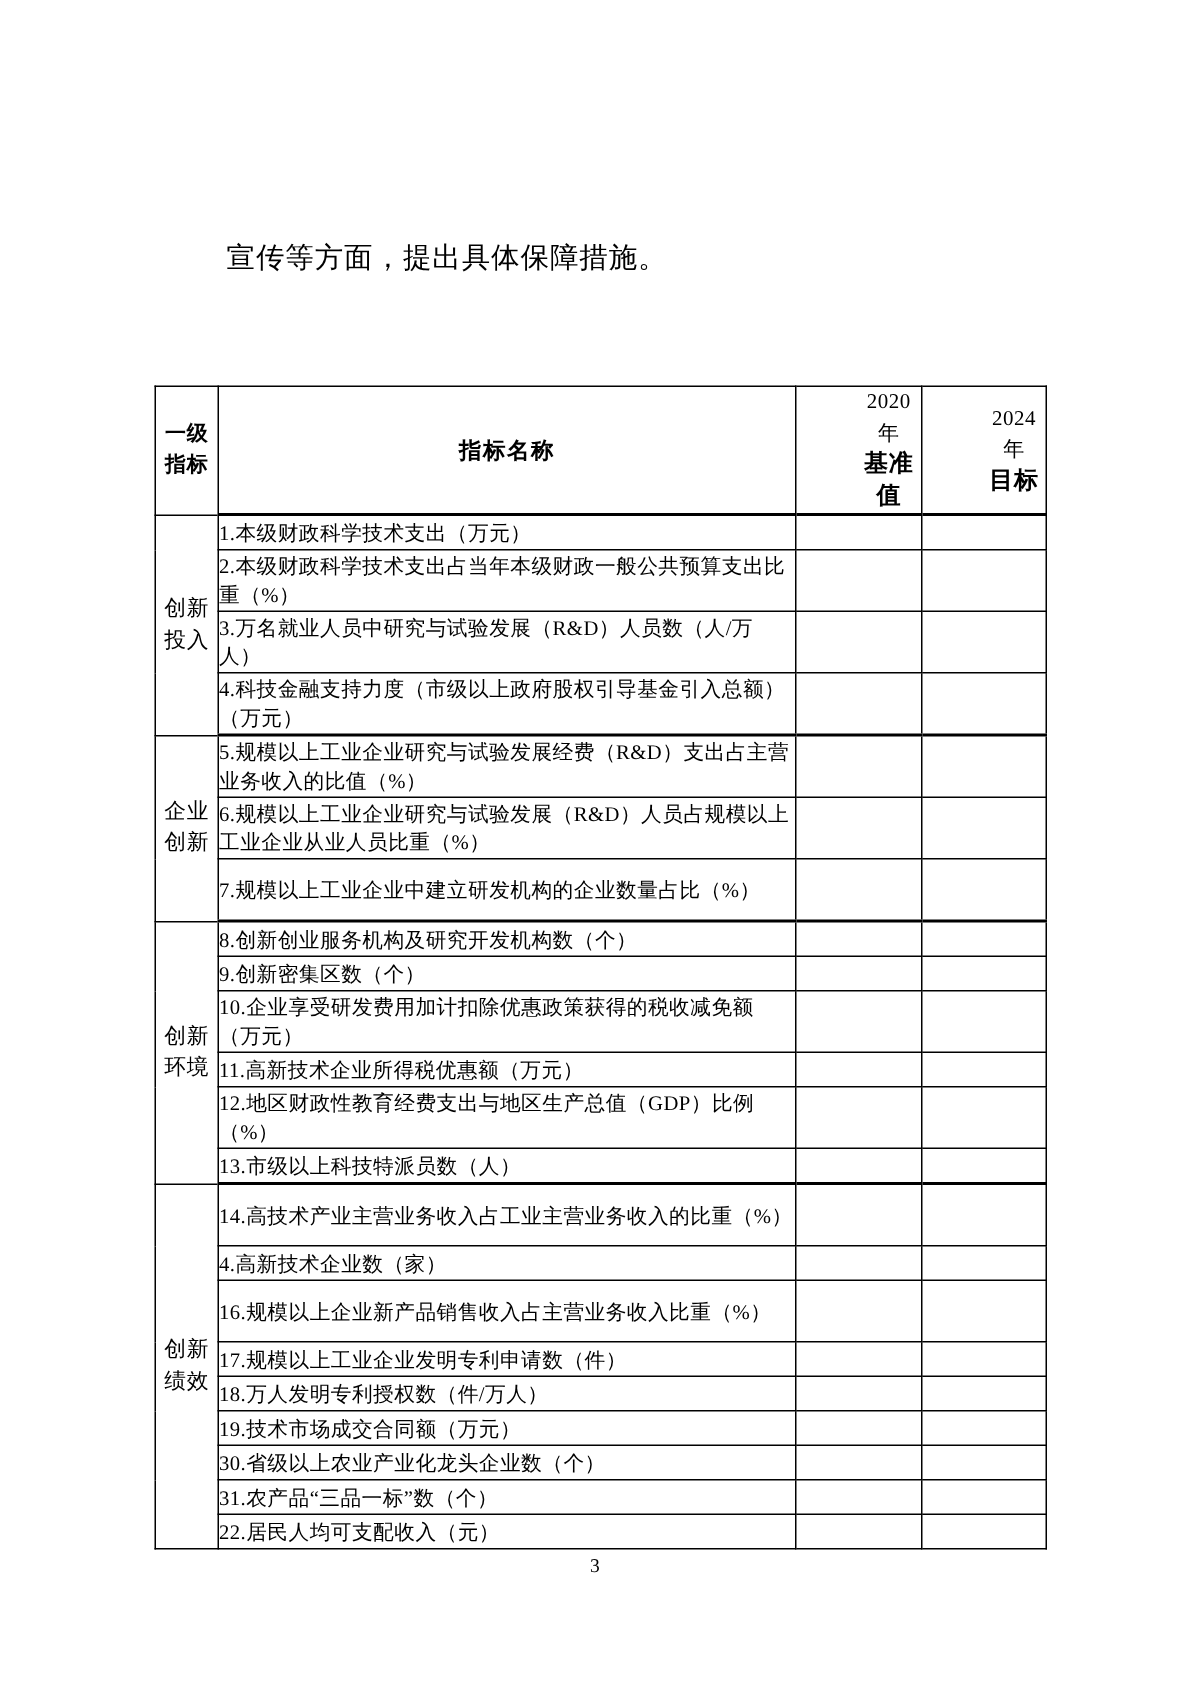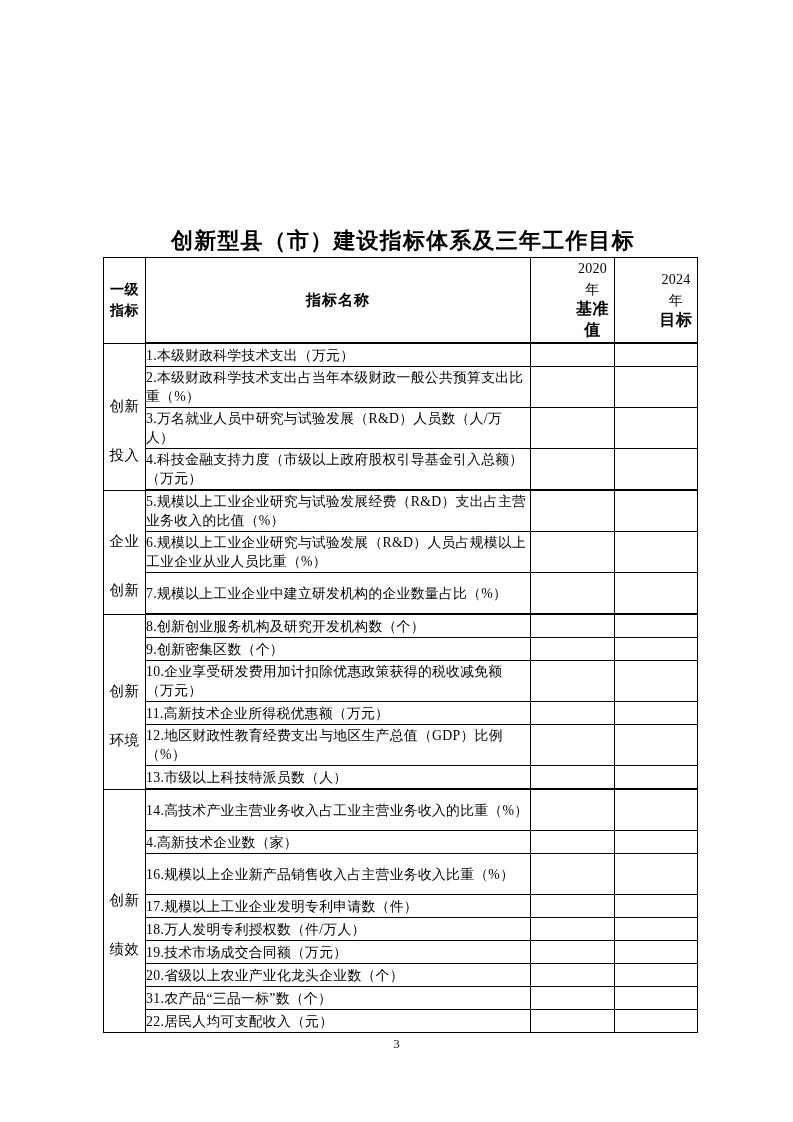--- a/index.html
+++ b/index.html
@@ -118,21 +118,21 @@
   
   td.cat-cell {
     text-align: center;
     font-family: "DejaVu Sans", "Liberation Sans", sans-serif;
     font-weight: bold;
     font-size: 14.5px;
     line-height: 21px;
     letter-spacing: 0.5px;
     border-top-width: 2px;
   }
-  td.cat-cell span { display: block; margin-top: 28px; }
+  td.cat-cell span { display: block; }
 
   
   td.name-cell {
     padding: 3px 2px 3px 4px;
     font-size: 13.8px;
     line-height: 19px;
     letter-spacing: 0.3px;
     text-align: left;
     font-family: "Liberation Serif", "DejaVu Serif", serif;
     margin-top: 48px;
@@ -158,22 +158,22 @@
     text-align: center;
     font-size: 13px;
     font-family: "Liberation Serif", "DejaVu Serif", serif;
   }
 </style>
 </head>
 <body>
 
 <div class="page">
 
-
-  <h1 class="doc-title">创新型县（市）建设指标体系及三年工作目标</h1>
+  <p class="intro">宣传等方面，提出具体保障措施。</p>
+
 
   <div class="table-wrap">
     <table class="indicator-table">
       <colgroup>
         <col class="c-cat">
         <col class="c-name">
         <col class="c-base">
         <col class="c-target">
       </colgroup>
       <tbody id="table-body">
@@ -297,21 +297,21 @@
             <td class="name-cell">18.万人发明专利授权数（件/万人）</td>
             <td class="value-cell"></td>
             <td class="value-cell"></td>
           </tr>
           <tr class="one-line">
             <td class="name-cell">19.技术市场成交合同额（万元）</td>
             <td class="value-cell"></td>
             <td class="value-cell"></td>
           </tr>
           <tr class="one-line">
-            <td class="name-cell">20.省级以上农业产业化龙头企业数（个）</td>
+            <td class="name-cell">30.省级以上农业产业化龙头企业数（个）</td>
             <td class="value-cell"></td>
             <td class="value-cell"></td>
           </tr>
           <tr class="one-line">
             <td class="name-cell">31.农产品“三品一标”数（个）</td>
             <td class="value-cell"></td>
             <td class="value-cell"></td>
           </tr>
           <tr class="one-line">
             <td class="name-cell">22.居民人均可支配收入（元）</td>

